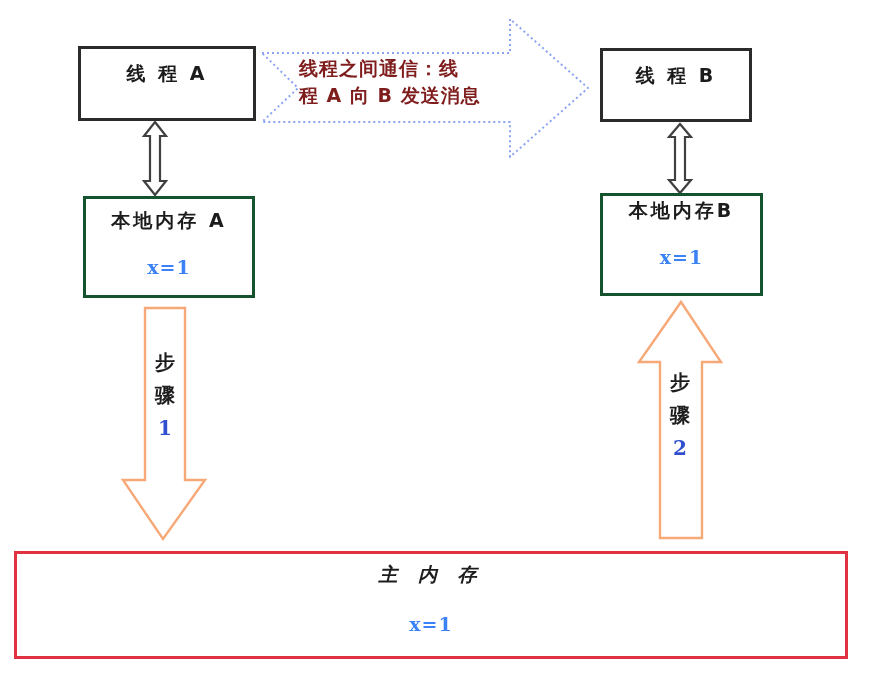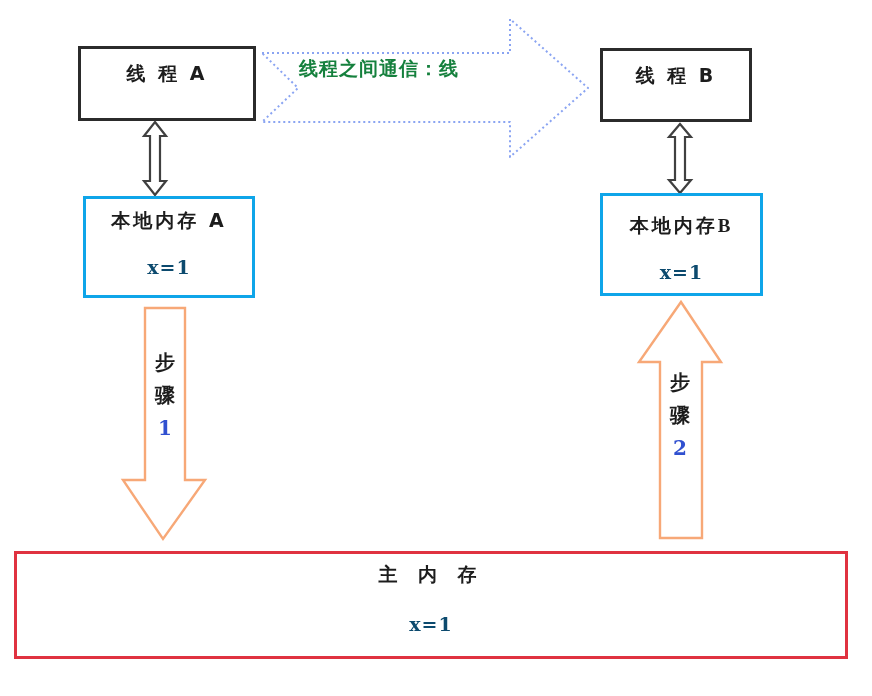--- a/index.html
+++ b/index.html
@@ -15,29 +15,29 @@
     background:#ffffff;
     box-sizing:border-box;
     display:flex;flex-direction:column;align-items:center;
   }
   .box-title{
     font-size:19px;font-weight:bold;color:#1c1c1c;letter-spacing:3px;
     white-space:nowrap;
   }
   .mem-value{
     font-family:"DejaVu Serif","Liberation Serif",serif;
-    font-weight:bold;font-size:19px;color:#0c4a6e;letter-spacing:1px;
+    font-weight:bold;font-size:19px;color:#3b82f6;letter-spacing:1px;
   }
   .thread-box{border:3px solid #2b2b2b;}
-  .local-box{border:3px solid #0ea5e9;}
+  .local-box{border:3px solid #14532d;}
   .main-box{border:3px solid #e03240;}
   svg{position:absolute;overflow:visible;}
   .msg-text{
     position:absolute;left:299px;top:55px;width:232px;
-    font-size:19px;font-weight:bold;color:#15803d;
+    font-size:19px;font-weight:bold;color:#7f1d1d;
     line-height:27px;letter-spacing:1px;text-align:left;white-space:nowrap;
   }
   .step-label{
     position:absolute;width:40px;text-align:center;
     font-size:20px;font-weight:bold;color:#1c1c1c;line-height:33px;
   }
   .step-num{
     font-family:"DejaVu Serif","Liberation Serif",serif;
     color:#3050d0;font-weight:bold;font-size:20px;
   }
@@ -53,37 +53,38 @@
 
   <div class="box thread-box" style="left:600px;top:48px;width:152px;height:74px;">
     <div class="box-title" style="margin-top:12px;">线 程 B</div>
   </div>
 
   <svg style="left:256px;top:14px;" width="340" height="148" viewBox="0 0 340 148">
     <path d="M 6 39 L 254 39 L 254 5 L 332 74 L 254 143 L 254 108 L 6 108 L 42 74 Z" fill="#ffffff" stroke="#8aa4f2" stroke-width="2" stroke-dasharray="2 3" stroke-linejoin="round"></path>
   </svg>
   <div class="msg-text">
     <div>线程之间通信：线</div>
+    <div>程 A 向 B 发送消息</div>
   </div>
 
   <svg style="left:141px;top:120px;" width="28" height="77" viewBox="0 0 28 77">
     <path d="M 14 2 L 25 16 L 19 16 L 19 61 L 25 61 L 14 75 L 3 61 L 9 61 L 9 16 L 3 16 Z" fill="#ffffff" stroke="#404040" stroke-width="2.2" stroke-linejoin="miter"></path>
   </svg>
 
   <svg style="left:666px;top:122px;" width="28" height="73" viewBox="0 0 28 73">
     <path d="M 14 2 L 25 15 L 19 15 L 19 58 L 25 58 L 14 71 L 3 58 L 9 58 L 9 15 L 3 15 Z" fill="#ffffff" stroke="#404040" stroke-width="2.2" stroke-linejoin="miter"></path>
   </svg>
 
   <div class="box local-box" style="left:83px;top:196px;width:172px;height:102px;">
     <div class="box-title" style="margin-top:9px;">本地内存 A</div>
     <div class="mem-value" style="margin-top:22px;">x=1</div>
   </div>
 
   <div class="box local-box" style="left:600px;top:193px;width:163px;height:103px;">
-    <div class="box-title" style="margin-top:17px;font-family:Liberation Serif, serif;">本地内存B</div>
+    <div class="box-title" style="margin-top:2px;">本地内存B</div>
     <div class="mem-value" style="margin-top:22px;">x=1</div>
   </div>
 
   <svg style="left:120px;top:306px;" width="90" height="236" viewBox="0 0 90 236">
     <path d="M 25 2 L 65 2 L 65 174 L 85 174 L 43 233 L 3 174 L 25 174 Z" fill="#ffffff" stroke="#f7a877" stroke-width="2.4" stroke-linejoin="miter"></path>
   </svg>
   <div class="step-label" style="left:145px;top:346px;">
     <div>步</div>
     <div>骤</div>
     <div class="step-num">1</div>
@@ -92,17 +93,17 @@
   <svg style="left:635px;top:298px;" width="90" height="245" viewBox="0 0 90 245">
     <path d="M 46 4 L 86 64 L 67 64 L 67 240 L 25 240 L 25 64 L 4 64 Z" fill="#ffffff" stroke="#f7a877" stroke-width="2.4" stroke-linejoin="miter"></path>
   </svg>
   <div class="step-label" style="left:660px;top:366px;">
     <div>步</div>
     <div>骤</div>
     <div class="step-num">2</div>
   </div>
 
   <div class="box main-box" style="left:14px;top:551px;width:834px;height:108px;">
-    <div class="box-title" style="margin-top:8px;letter-spacing:7px;">主 内 存</div>
+    <div class="box-title" style="margin-top:8px;letter-spacing:7px;font-style:italic;">主 内 存</div>
     <div class="mem-value" style="margin-top:25px;">x=1</div>
   </div>
 
 </div>
 
 </body></html>

